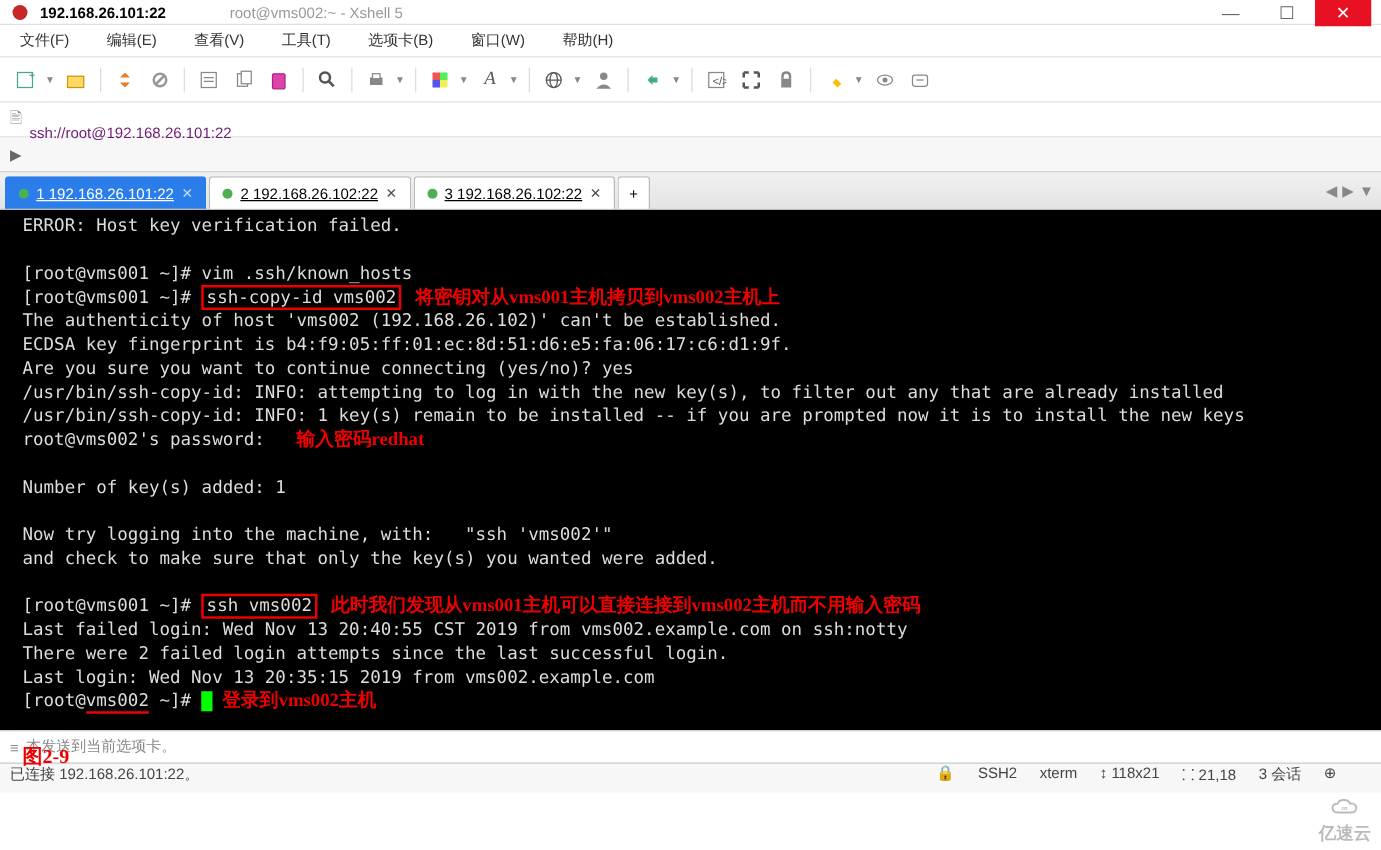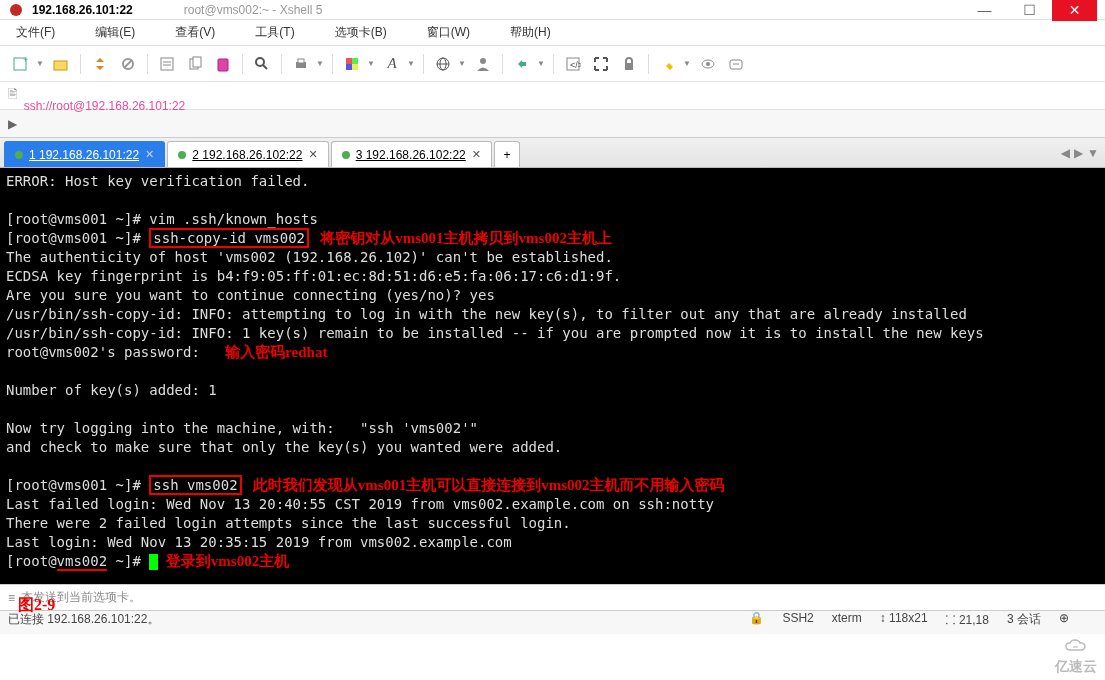--- a/index.html
+++ b/index.html
@@ -4,40 +4,40 @@
 <style>
 * { margin: 0; padding: 0; box-sizing: border-box; }
 body { font-family: "Microsoft YaHei", sans-serif; font-size: 12px; background: #fff; width: 1105px; height: 680px; overflow: hidden; position: relative; }
 .titlebar { height: 20px; background: #fff; display: flex; align-items: center; padding: 0 8px; border-bottom: 1px solid #e0e0e0; }
 .titlebar .appicon { width: 16px; height: 16px; margin-right: 8px; }
 .titlebar .title1 { font-weight: bold; color: #000; }
 .titlebar .title2 { color: #999; margin-left: 10px; padding-left: 41px; }
 .titlebar .spacer { flex: 1; }
 .titlebar .winbtn { width: 45px; height: 23px; display: flex; align-items: center; justify-content: center; color: #666; font-size: 14px; }
 .titlebar .winbtn.close { background: #e81123; color: #fff; }
-.menubar { height: 26px; display: flex; align-items: center; padding: 0 8px; gap: 24px; border-bottom: 1px solid #e0e0e0; }
+.menubar { height: 26px; display: flex; align-items: center; padding: 0 8px; gap: 14px; border-bottom: 1px solid #e0e0e0; }
 .menubar .menuitem { padding: 2px 8px; color: #333; }
 .toolbar { height: 36px; display: flex; align-items: center; padding: 0 8px; gap: 2px; border-bottom: 1px solid #e0e0e0; }
 .toolbar .tb { width: 26px; height: 26px; display: flex; align-items: center; justify-content: center; color: #555; }
 .toolbar .sep { width: 1px; height: 20px; background: #ddd; margin: 0 4px; }
 .toolbar .dd { width: 10px; color: #888; font-size: 8px; }
 .addrbar { height: 28px; display: flex; align-items: center; padding: 0 8px; border-bottom: 1px solid #e0e0e0; gap: 6px; }
 .addrbar .addricon { color: #888; }
-.addrbar .addr { color: #ec4899; flex: 1; margin-top: 20px; }
+.addrbar .addr { color: #701a75; flex: 1; margin-top: 20px; }
 .hintbar { height: 28px; display: flex; align-items: center; padding: 0 8px; border-bottom: 1px solid #ccc; gap: 6px; color: #666; background: #f7f7f7; }
 .tabbar { height: 30px; display: flex; align-items: stretch; background: linear-gradient(#f0f0f0,#e4e4e4); border-bottom: 1px solid #bbb; padding-left: 4px; }
 .tab { display: flex; align-items: center; padding: 0 10px; border: 1px solid #bbb; border-bottom: none; margin-right: 2px; margin-top: 3px; background: #fff; border-radius: 3px 3px 0 0; gap: 6px; }
 .tab.active { background: #2b7de9; color: #fff; border-color: #2b7de9; }
 .tab .dot { width: 8px; height: 8px; border-radius: 50%; background: #4caf50; }
 .tab .label { text-decoration: underline; }
 .tab .close { font-size: 11px; color: inherit; opacity: 0.7; }
 .tab.addtab { width: 26px; justify-content: center; }
 .tabbar .spacer { flex: 1; }
 .tabbar .nav { display: flex; align-items: center; padding: 0 6px; color: #888; gap: 4px; }
-.terminal { background: #000; color: #ddd; font-family: "Consolas", monospace; font-size: 14px; line-height: 19px; padding: 4px 6px; height: 416px; overflow: hidden; white-space: pre; position: relative; }
+.terminal { background: #000; color: #ddd; font-family: "Consolas", monospace; font-size: 14px; line-height: 19px; padding: 4px 18px; height: 416px; overflow: hidden; white-space: pre; position: relative; }
 .terminal .boxred { border: 2px solid #e00; padding: 0 2px; display: inline; }
 .terminal .ann { color: #e00; font-weight: bold; font-family: "Microsoft YaHei"; font-size:15px; }
 .terminal .under { border-bottom: 2px solid #e00; }
 .terminal .cursor { display: inline-block; width: 9px; height: 16px; background: #0f0; vertical-align: middle; }
 .sendbar { height: 26px; display: flex; align-items: center; padding: 0 8px; gap: 6px; border-top: 1px solid #ccc; color: #888; font-size: 12px; }
 .statusbar { height: 24px; display: flex; align-items: flex-start; padding: 0 8px; border-top: 1px solid #ccc; background: #f7f7f7; font-size: 12px; color: #444; gap: 18px; }
 .statusbar .spacer { flex: 1; }
 .statusbar .lock { color: #999; }
 .watermark { position: absolute; right: 8px; bottom: 4px; font-size: 14px; color: #bbb; font-weight: bold; display: flex; align-items: center; gap: 4px; flex-direction: column; }
 .fig { position:absolute; left:18px; top:595px; color:#e00; font-weight:bold; font-size:16px; font-family:"Microsoft YaHei"; }

